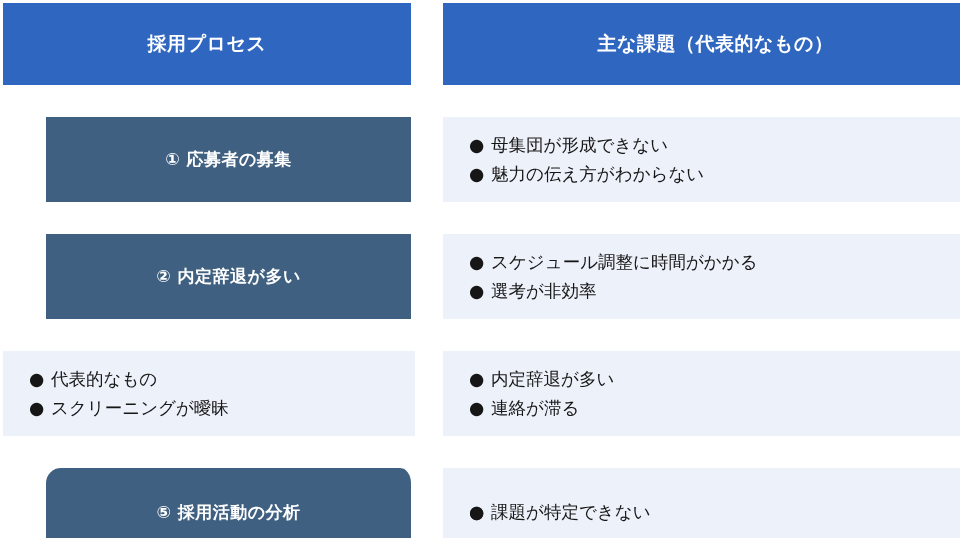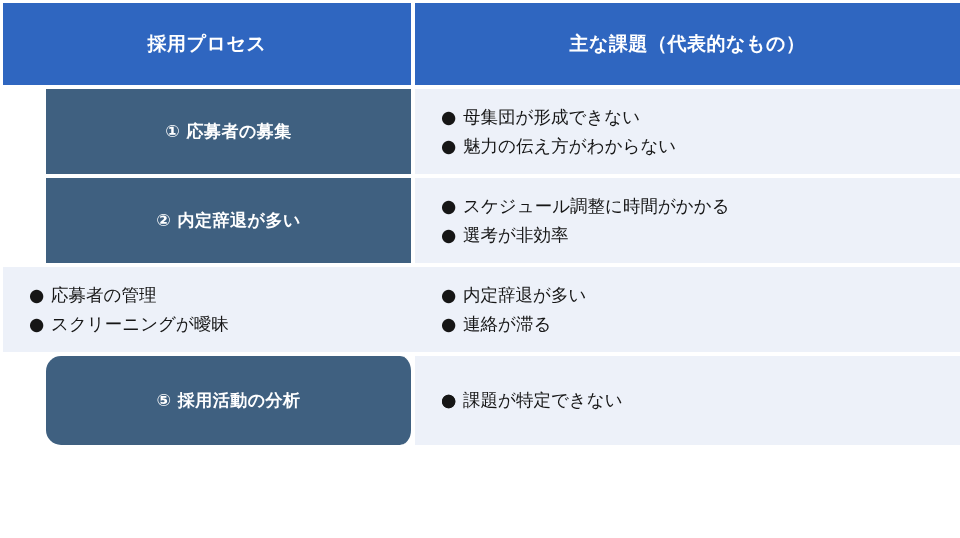--- a/index.html
+++ b/index.html
@@ -25,20 +25,21 @@
 
   .grid {
     width: 957px;
     height: 531px;
     display: grid;
     grid-template-columns: 412px 545px;
     grid-template-rows: 86px repeat(5, 89px);
     column-gap: 0px;
     row-gap: 0px;
     box-sizing: border-box;
+    gap: 28px;
   }
 
   
   .hdr {
     background: #2F66C0;
     color: #ffffff;
     display: flex;
     align-items: center;
     justify-content: center;
     box-sizing: border-box;
@@ -147,21 +148,21 @@
           <span class="bullet">●</span>
           <span>選考が非効率</span>
         </li>
       </ul>
     </div>
 
     <div class="issues">
       <ul>
         <li>
           <span class="bullet">●</span>
-          <span>応募者の管理</span>
+          <span>代表的なもの</span>
         </li>
         <li>
           <span class="bullet">●</span>
           <span>スクリーニングが曖昧</span>
         </li>
       </ul>
     </div>
 
     <div class="issues">
       <ul>

